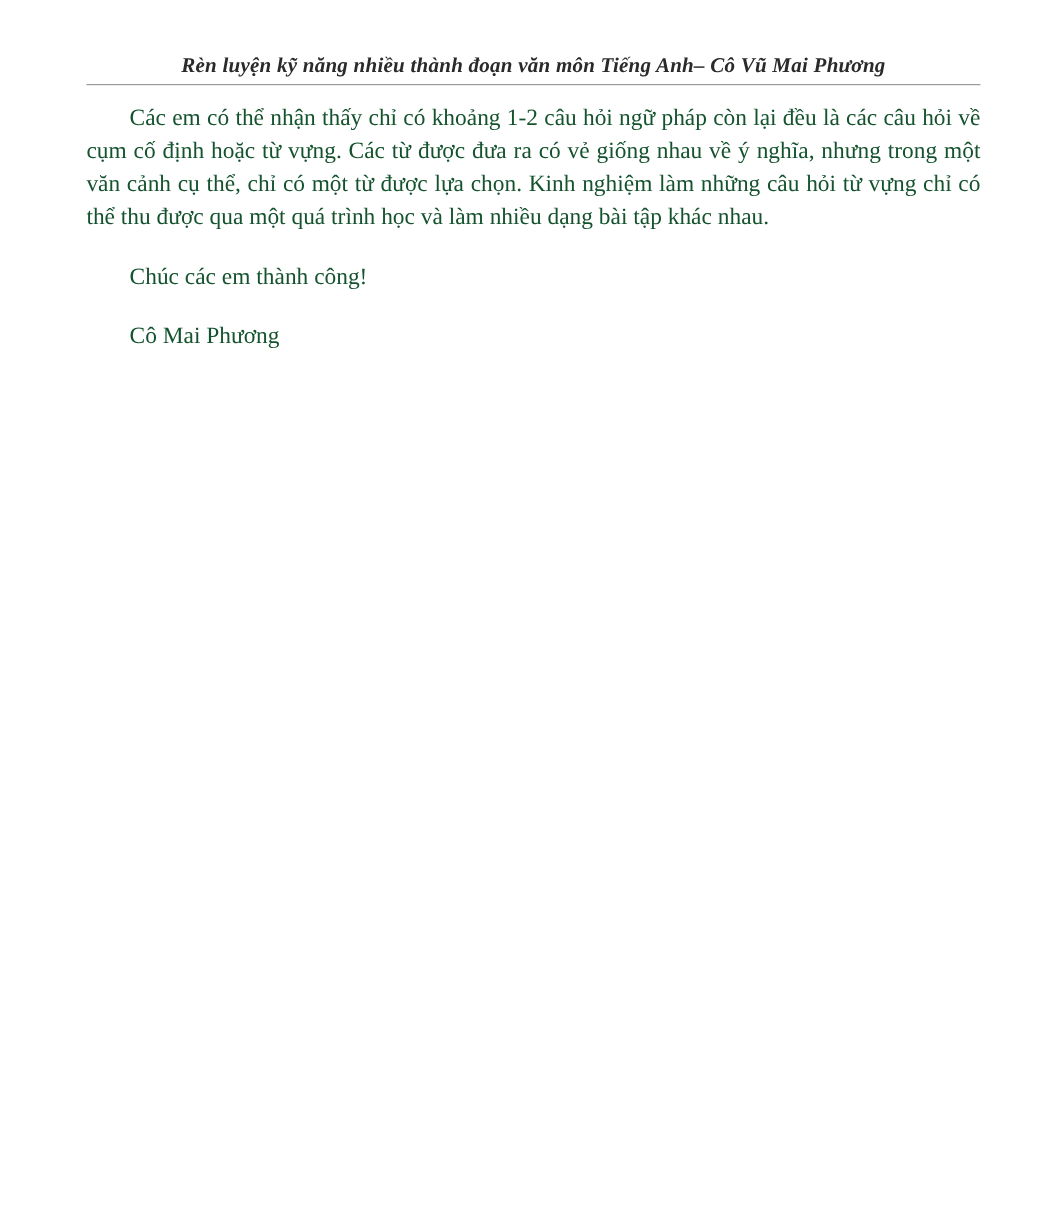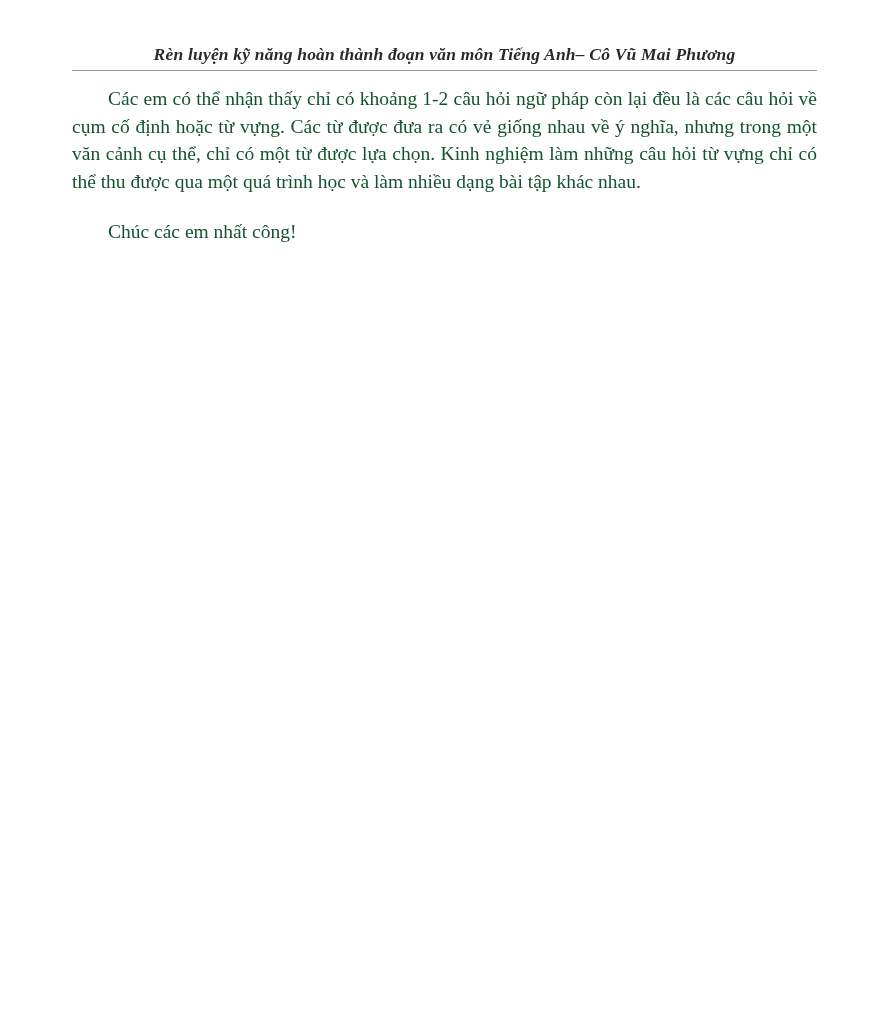--- a/index.html
+++ b/index.html
@@ -54,22 +54,23 @@
   .para.no-justify {
     text-align: left;
   }
 </style>
 </head>
 <body>
 
 <div class="page">
 
   <div class="header">
-    <span>Rèn luyện kỹ năng hoàn thành đoạn văn môn Tiếng Anh– Cô Vũ Mai Phương</span>
+    <span>Rèn luyện kỹ năng nhiều thành đoạn văn môn Tiếng Anh– Cô Vũ Mai Phương</span>
   </div>
   <hr class="header-rule">
 
   <div class="body-text">
     <p class="para">Các em có thể nhận thấy chỉ có khoảng 1-2 câu hỏi ngữ pháp còn lại đều là các câu hỏi về cụm cố định hoặc từ vựng. Các từ được đưa ra có vẻ giống nhau về ý nghĩa, nhưng trong một văn cảnh cụ thể, chỉ có một từ được lựa chọn. Kinh nghiệm làm những câu hỏi từ vựng chỉ có thể thu được qua một quá trình học và làm nhiều dạng bài tập khác nhau.</p>
-    <p class="para no-justify">Chúc các em nhất công!</p>
+    <p class="para no-justify">Chúc các em thành công!</p>
+    <p class="para no-justify">Cô Mai Phương</p>
   </div>
 
 </div>
 
 </body></html>

